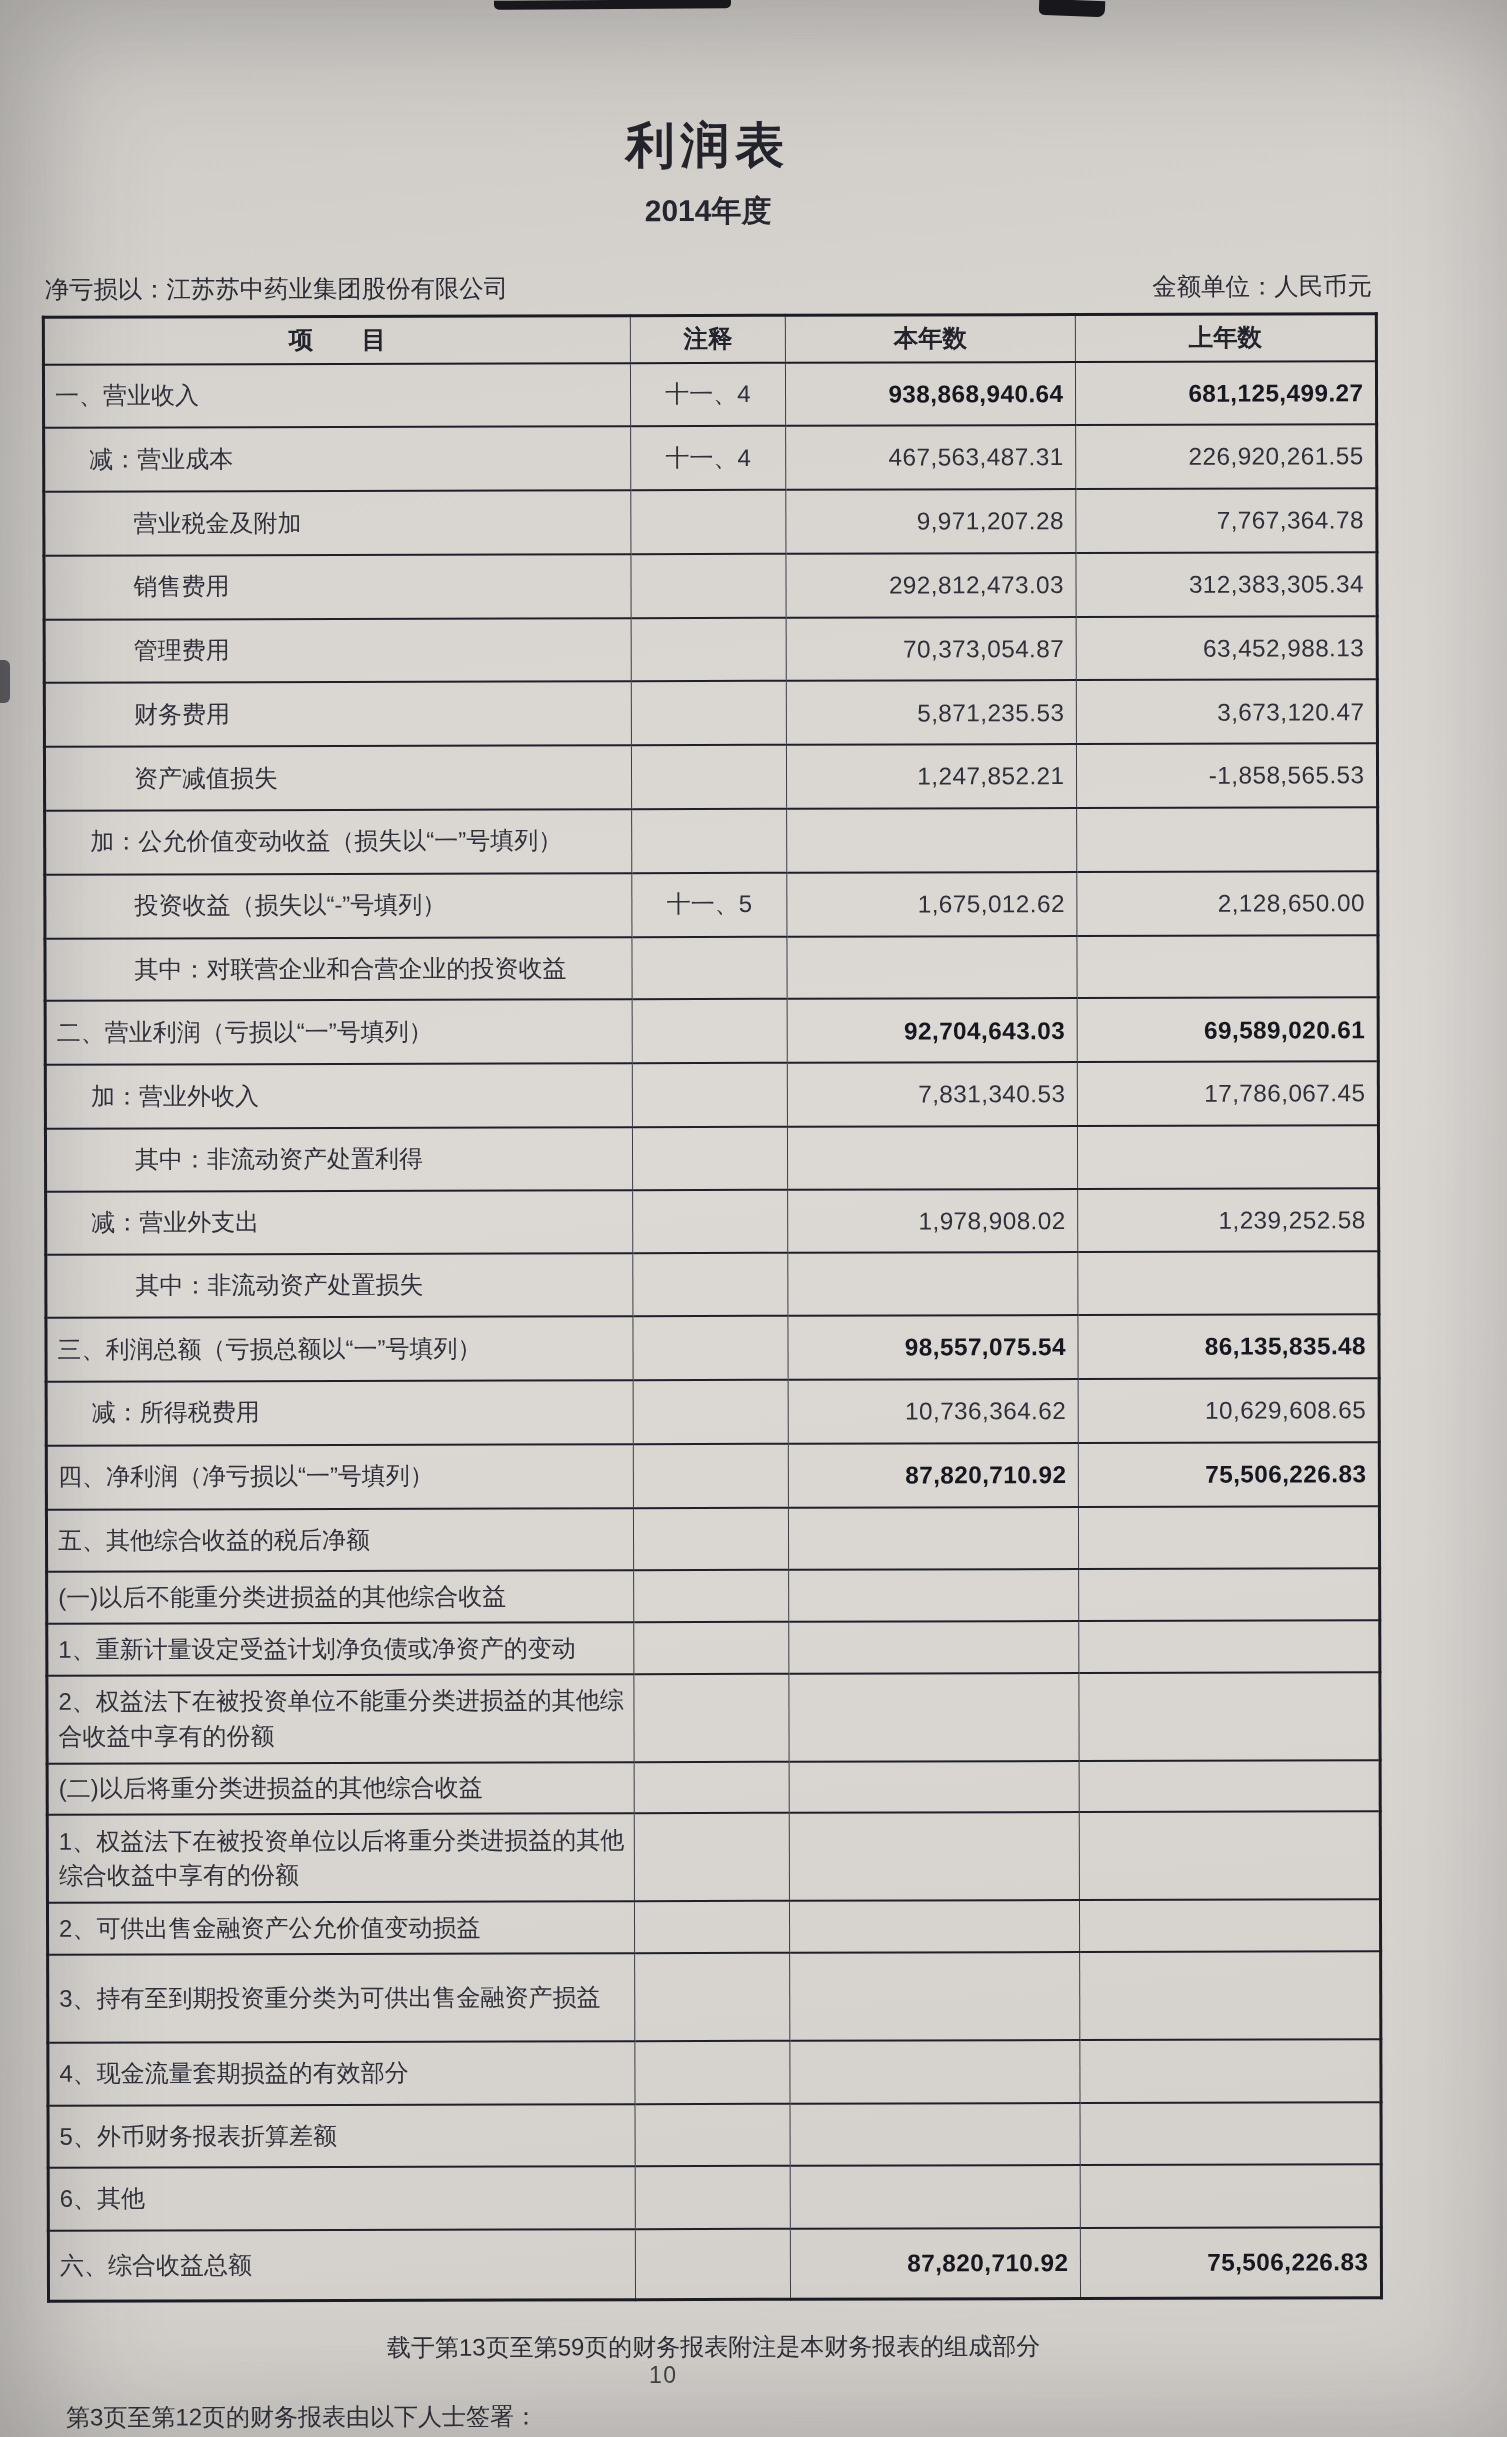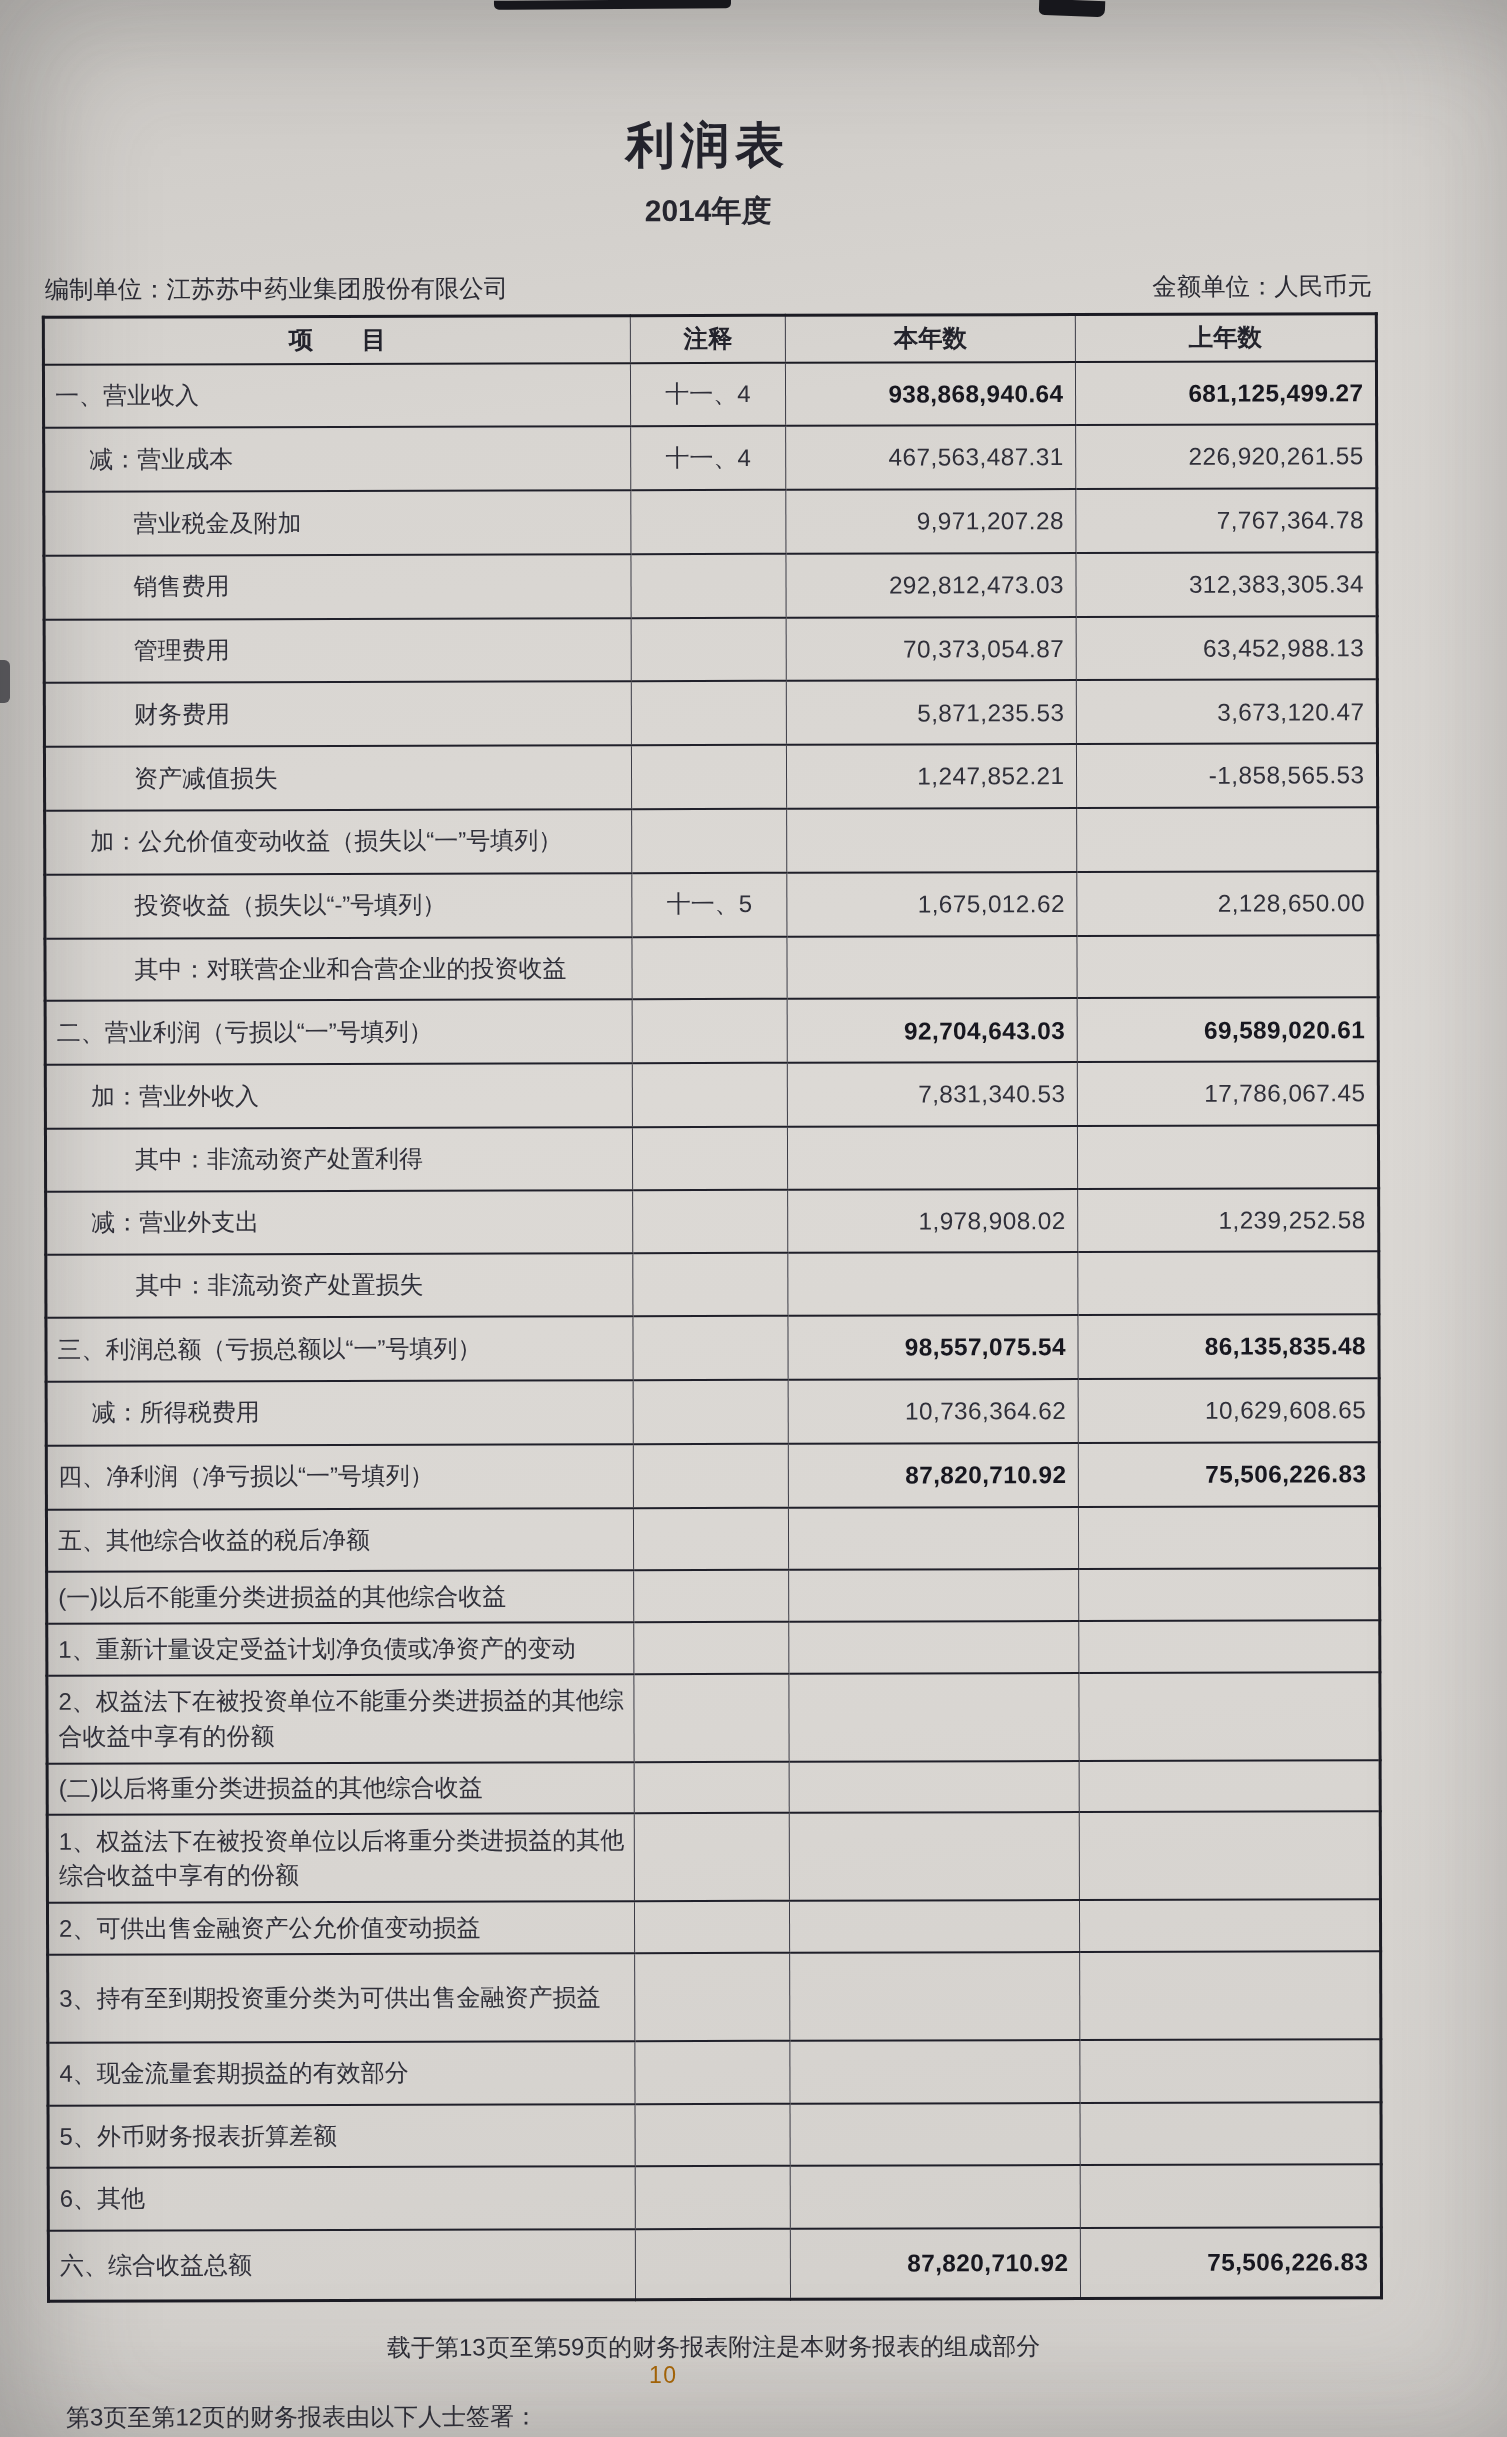--- a/index.html
+++ b/index.html
@@ -37,35 +37,35 @@
   tr.bold td.c-cur,tr.bold td.c-prior{font-weight:bold;color:#17171f;}
   tr.h-std td{height:56px;} tr.h-med td{height:55px;} tr.h-short td{height:44px;}
   tr.h-dbl td{height:80px;} tr.h-big td{height:62px;}
   td.c-item{padding-top:2.9px;padding-bottom:2.9px;}
   tr.ind-0 td.c-item{padding-left:10px;}
   tr.ind-1 td.c-item{padding-left:44px;}
   tr.ind-2 td.c-item{padding-left:88px;}
 
   .note-center{margin-top:30px;text-align:center;font-size:24px;color:#2d2d36;}
   .sign-intro{margin-top:37px;font-size:24px;color:#2d2d36;padding-left:18.7px;}
-  .page-num{position:absolute;left:649px;top:2362px;font-size:23px;color:#a16207;letter-spacing:1.4px;text-align:right;}
+  .page-num{position:absolute;left:649px;top:2362px;font-size:23px;color:#404040;letter-spacing:1.4px;text-align:right;}
 </style>
 </head>
 <body>
 
 <div class="vignette"></div>
 <div class="top-mark mark1"></div>
 <div class="top-mark mark2"></div>
 <div class="edge-nub"></div>
 
 <div class="content">
   <div class="title">利润表</div>
   <div class="period">2014年度</div>
   <div class="meta-row">
-    <div><span>编制单位：</span><span>江苏苏中药业集团股份有限公司</span></div>
+    <div><span>净亏损以：</span><span>江苏苏中药业集团股份有限公司</span></div>
     <div>金额单位：人民币元</div>
   </div>
 
   <table>
     <colgroup>
         <col class="w-item">
         <col class="w-note">
         <col class="w-cur">
         <col class="w-prior">
       </colgroup>

